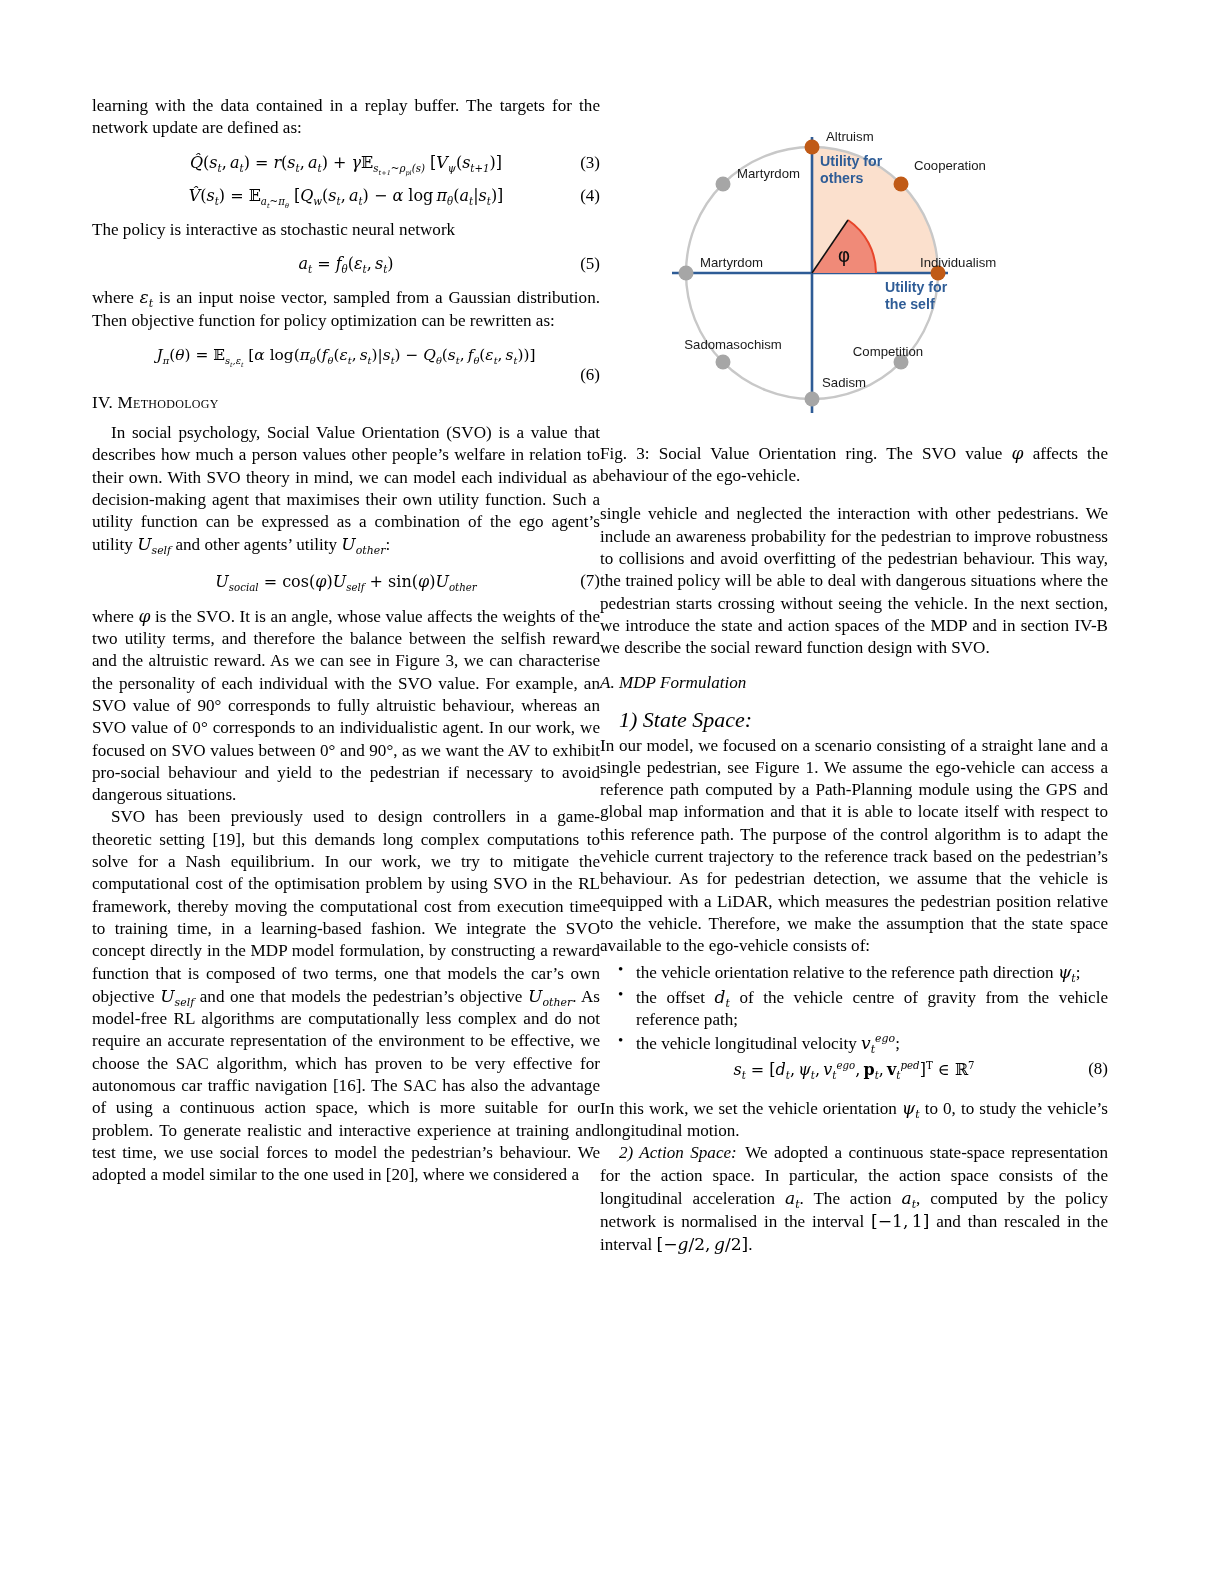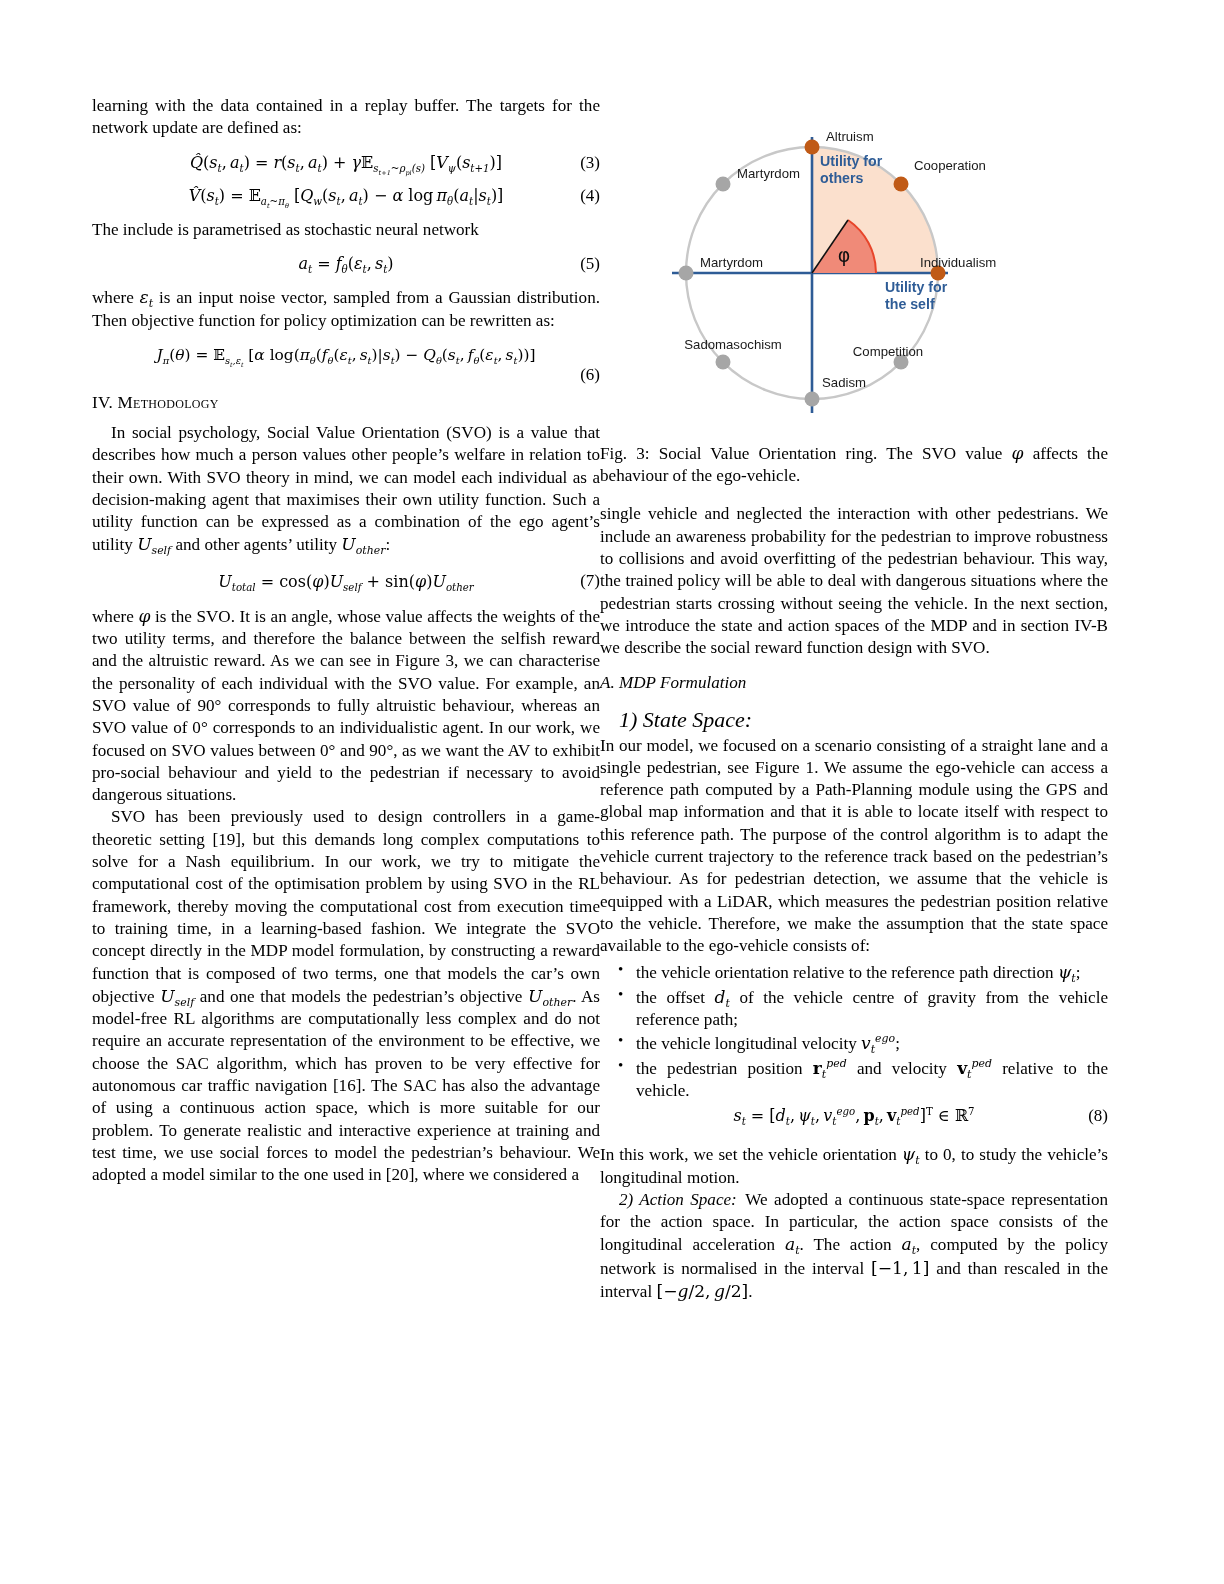--- a/index.html
+++ b/index.html
@@ -132,21 +132,21 @@
         <span class="num">(3)</span>
       </div>
 
       <div class="eq">
         <span class="body">
           <span class="mth">V̂</span>(<span class="mth">s<sub>t</sub></span>) = <span class="bb">𝔼</span><sub><span class="mth">a<sub>t</sub>~π<sub>θ</sub></span></sub> [<span class="mth">Q<sub>w</sub></span>(<span class="mth">s<sub>t</sub></span>, <span class="mth">a<sub>t</sub></span>) − <span class="mth">α</span> log <span class="mth">π<sub>θ</sub></span>(<span class="mth">a<sub>t</sub></span>|<span class="mth">s<sub>t</sub></span>)]
         </span>
         <span class="num">(4)</span>
       </div>
 
-      <p class="noind">The include is parametrised as stochastic neural network</p>
+      <p class="noind">The policy is interactive as stochastic neural network</p>
 
       <div class="eq">
         <span class="body">
           <span class="mth">a<sub>t</sub></span> = <span class="mth">f<sub>θ</sub></span>(<span class="mth">ε<sub>t</sub></span>, <span class="mth">s<sub>t</sub></span>)
         </span>
         <span class="num">(5)</span>
       </div>
 
       <p class="noind">where <span class="mth">ε<sub>t</sub></span> is an input noise vector, sampled from a Gaussian distribution. Then objective function for policy optimization can be rewritten as:</p>
 
@@ -156,21 +156,21 @@
         </span>
         <span class="num">(6)</span>
       </div>
 
       <div class="secthead">IV. Methodology</div>
 
       <p class="ind">In social psychology, Social Value Orientation (SVO) is a value that describes how much a person values other people’s welfare in relation to their own. With SVO theory in mind, we can model each individual as a decision-making agent that maximises their own utility function. Such a utility function can be expressed as a combination of the ego agent’s utility <span class="mth">U<sub>self</sub></span> and other agents’ utility <span class="mth">U<sub>other</sub></span>:</p>
 
       <div class="eq" style="margin:15px 0 14px 0;">
         <span class="body">
-          <span class="mth">U<sub>total</sub></span> = cos(<span class="mth">φ</span>)<span class="mth">U<sub>self</sub></span> + sin(<span class="mth">φ</span>)<span class="mth">U<sub>other</sub></span>
+          <span class="mth">U<sub>social</sub></span> = cos(<span class="mth">φ</span>)<span class="mth">U<sub>self</sub></span> + sin(<span class="mth">φ</span>)<span class="mth">U<sub>other</sub></span>
         </span>
         <span class="num">(7)</span>
       </div>
 
       <p class="noind">where <span class="mth">φ</span> is the SVO. It is an angle, whose value affects the weights of the two utility terms, and therefore the balance between the selfish reward and the altruistic reward. As we can see in Figure 3, we can characterise the personality of each individual with the SVO value. For example, an SVO value of 90° corresponds to fully altruistic behaviour, whereas an SVO value of 0° corresponds to an individualistic agent. In our work, we focused on SVO values between 0° and 90°, as we want the AV to exhibit pro-social behaviour and yield to the pedestrian if necessary to avoid dangerous situations.</p>
 
       <p class="ind">SVO has been previously used to design controllers in a game-theoretic setting [19], but this demands long complex computations to solve for a Nash equilibrium. In our work, we try to mitigate the computational cost of the optimisation problem by using SVO in the RL framework, thereby moving the computational cost from execution time to training time, in a learning-based fashion. We integrate the SVO concept directly in the MDP model formulation, by constructing a reward function that is composed of two terms, one that models the car’s own objective <span class="mth">U<sub>self</sub></span> and one that models the pedestrian’s objective <span class="mth">U<sub>other</sub></span>. As model-free RL algorithms are computationally less complex and do not require an accurate representation of the environment to be effective, we choose the SAC algorithm, which has proven to be very effective for autonomous car traffic navigation [16]. The SAC has also the advantage of using a continuous action space, which is more suitable for our problem. To generate realistic and interactive experience at training and test time, we use social forces to model the pedestrian’s behaviour. We adopted a model similar to the one used in [20], where we considered a</p>
 
     </div>
 
@@ -226,21 +226,20 @@
       <div class="subhead">A. MDP Formulation</div>
 
       <div class="subsubhead">1) State Space:</div>
 
       <p class="noind">In our model, we focused on a scenario consisting of a straight lane and a single pedestrian, see Figure 1. We assume the ego-vehicle can access a reference path computed by a Path-Planning module using the GPS and global map information and that it is able to locate itself with respect to this reference path. The purpose of the control algorithm is to adapt the vehicle current trajectory to the reference track based on the pedestrian’s behaviour. As for pedestrian detection, we assume that the vehicle is equipped with a LiDAR, which measures the pedestrian position relative to the vehicle. Therefore, we make the assumption that the state space available to the ego-vehicle consists of:</p>
 
       <ul class="bullets">
         <li>the vehicle orientation relative to the reference path direction <span class="mth">ψ<sub>t</sub></span>;</li>
         <li>the offset <span class="mth">d<sub>t</sub></span> of the vehicle centre of gravity from the vehicle reference path;</li>
         <li>the vehicle longitudinal velocity <span class="mth">v<sub>t</sub><sup>ego</sup></span>;</li>
-        <li>the pedestrian position <span class="mth" style="font-weight:bold;font-style:normal;">r</span><span class="mth"><sub>t</sub><sup>ped</sup></span> and velocity <span style="font-family:'DejaVu Serif',serif;font-weight:bold;">v</span><span class="mth"><sub>t</sub><sup>ped</sup></span> relative to the vehicle.</li>
       </ul>
 
       <div class="eq" style="margin:4px 0 18px 0;">
         <span class="body">
           <span class="mth">s<sub>t</sub></span> = [<span class="mth">d<sub>t</sub></span>, <span class="mth">ψ<sub>t</sub></span>, <span class="mth">v<sub>t</sub><sup>ego</sup></span>, <span style="font-family:'DejaVu Serif',serif;font-weight:bold;">p</span><span class="mth"><sub>t</sub></span>, <span style="font-family:'DejaVu Serif',serif;font-weight:bold;">v</span><span class="mth"><sub>t</sub><sup>ped</sup></span>]<sup class="u">T</sup> ∈ <span class="bb">ℝ</span><sup class="u">7</sup>
         </span>
         <span class="num">(8)</span>
       </div>
 
       <p class="noind">In this work, we set the vehicle orientation <span class="mth">ψ<sub>t</sub></span> to 0, to study the vehicle’s longitudinal motion.</p>

